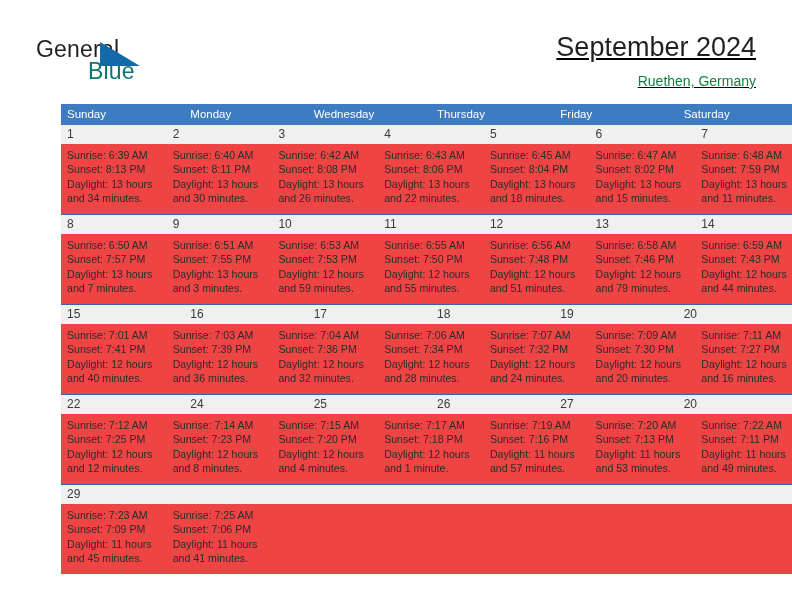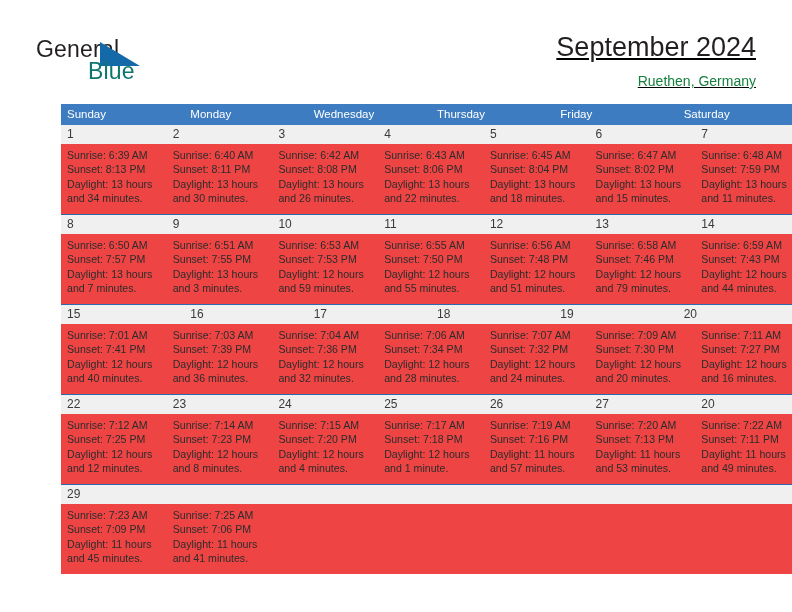--- a/index.html
+++ b/index.html
@@ -285,21 +285,20 @@
               <div class="ln">Sunrise: 7:11 AM</div>
               <div class="ln">Sunset: 7:27 PM</div>
               <div class="ln">Daylight: 12 hours</div>
               <div class="ln">and 16 minutes.</div>
             </div>
           </div>
         </div>
         <div class="week">
           <div class="week-nums">
             <div class="numcell">22</div>
-            <div class="numcell">23</div>
             <div class="numcell">24</div>
             <div class="numcell">25</div>
             <div class="numcell">26</div>
             <div class="numcell">27</div>
             <div class="numcell">20</div>
           </div>
           <div class="week-body">
             <div class="bodycell">
               <div class="ln">Sunrise: 7:12 AM</div>
               <div class="ln">Sunset: 7:25 PM</div>

